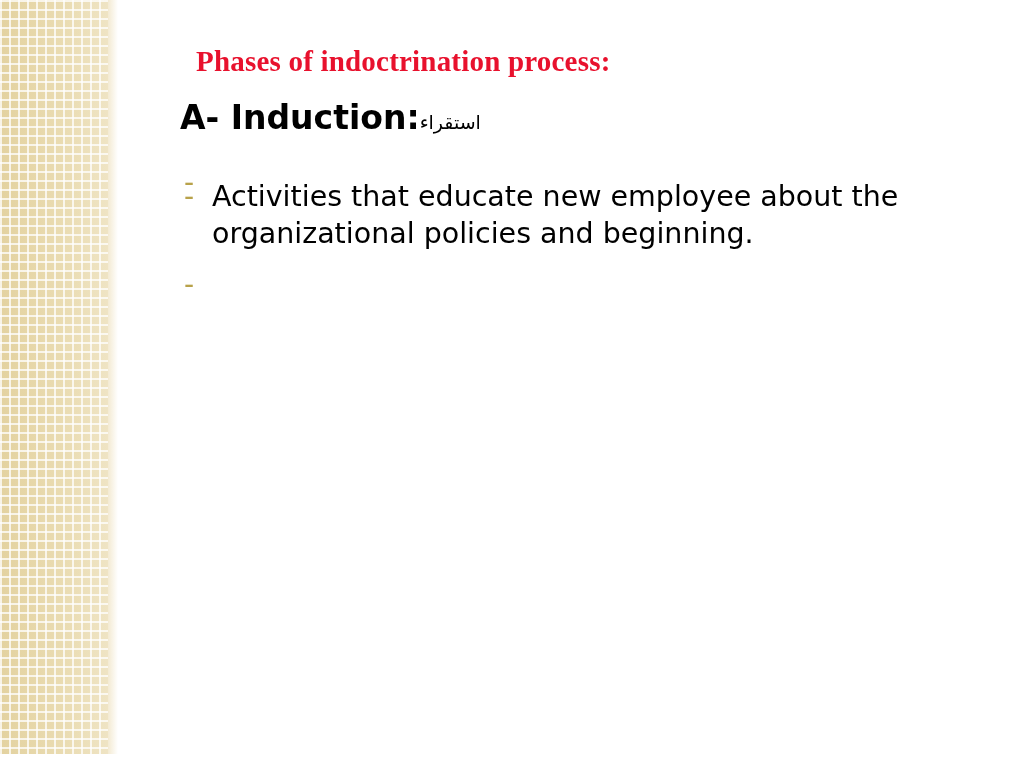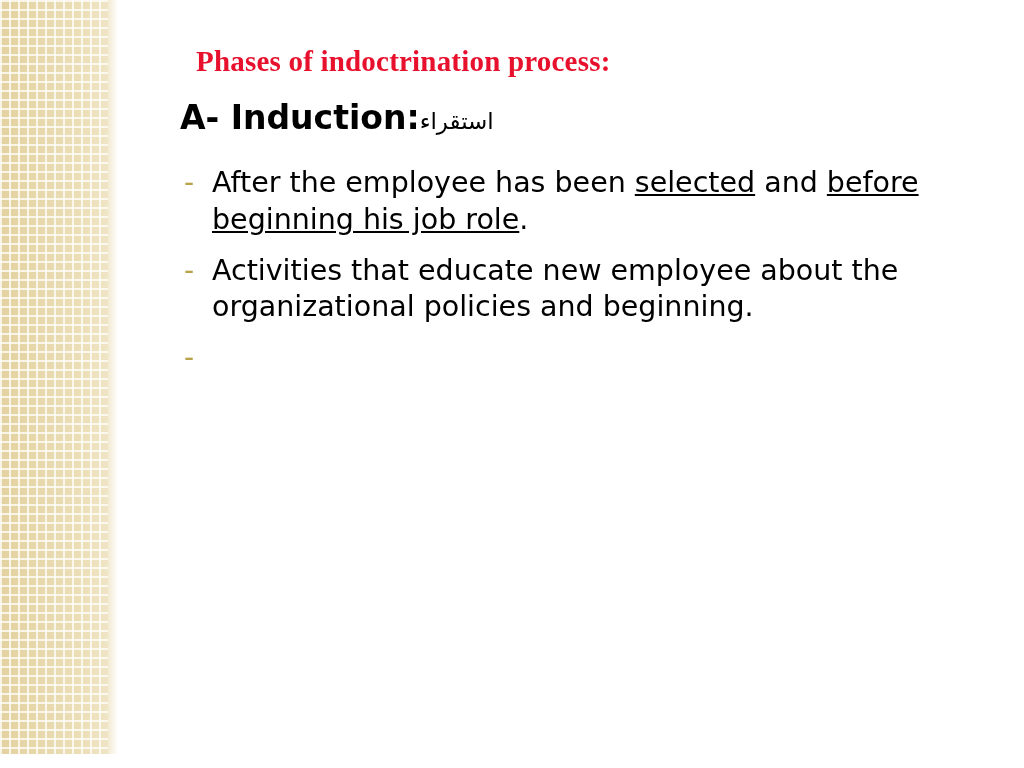--- a/index.html
+++ b/index.html
@@ -80,21 +80,21 @@
     position: absolute;
     left: 62px;
     top: 98px;
     font-family: "DejaVu Sans", sans-serif;
     font-size: 33px;
     font-weight: bold;
     color: #000000;
     white-space: nowrap;
   }
   .heading .arabic {
-    font-size: 23px;
+    font-size: 19px;
     font-weight: normal;
     font-family: "DejaVu Sans", sans-serif;
     vertical-align: baseline;
   }
   .bullets {
     position: absolute;
     left: 60px;
     top: 165px;
     width: 830px;
   }
@@ -140,21 +140,20 @@
 
     <div class="title">Phases of indoctrination process:</div>
 
     <div class="heading">
       <span>A- Induction:</span><span class="arabic">استقراء</span>
     </div>
 
     <div class="bullets">
       <div class="bullet">
         <span class="dash">-</span>
-        <span><span>After the employee has been </span><span class="u">selected</span><span> and </span><span class="u">before beginning his job role</span><span>.</span></span>
       </div>
       <div class="bullet">
         <span class="dash">-</span>
         <span><span>Activities that educate new employee about the organizational policies and beginning.</span></span>
       </div>
       <div class="bullet">
         <span class="dash">-</span>
       </div>
     </div>
 

